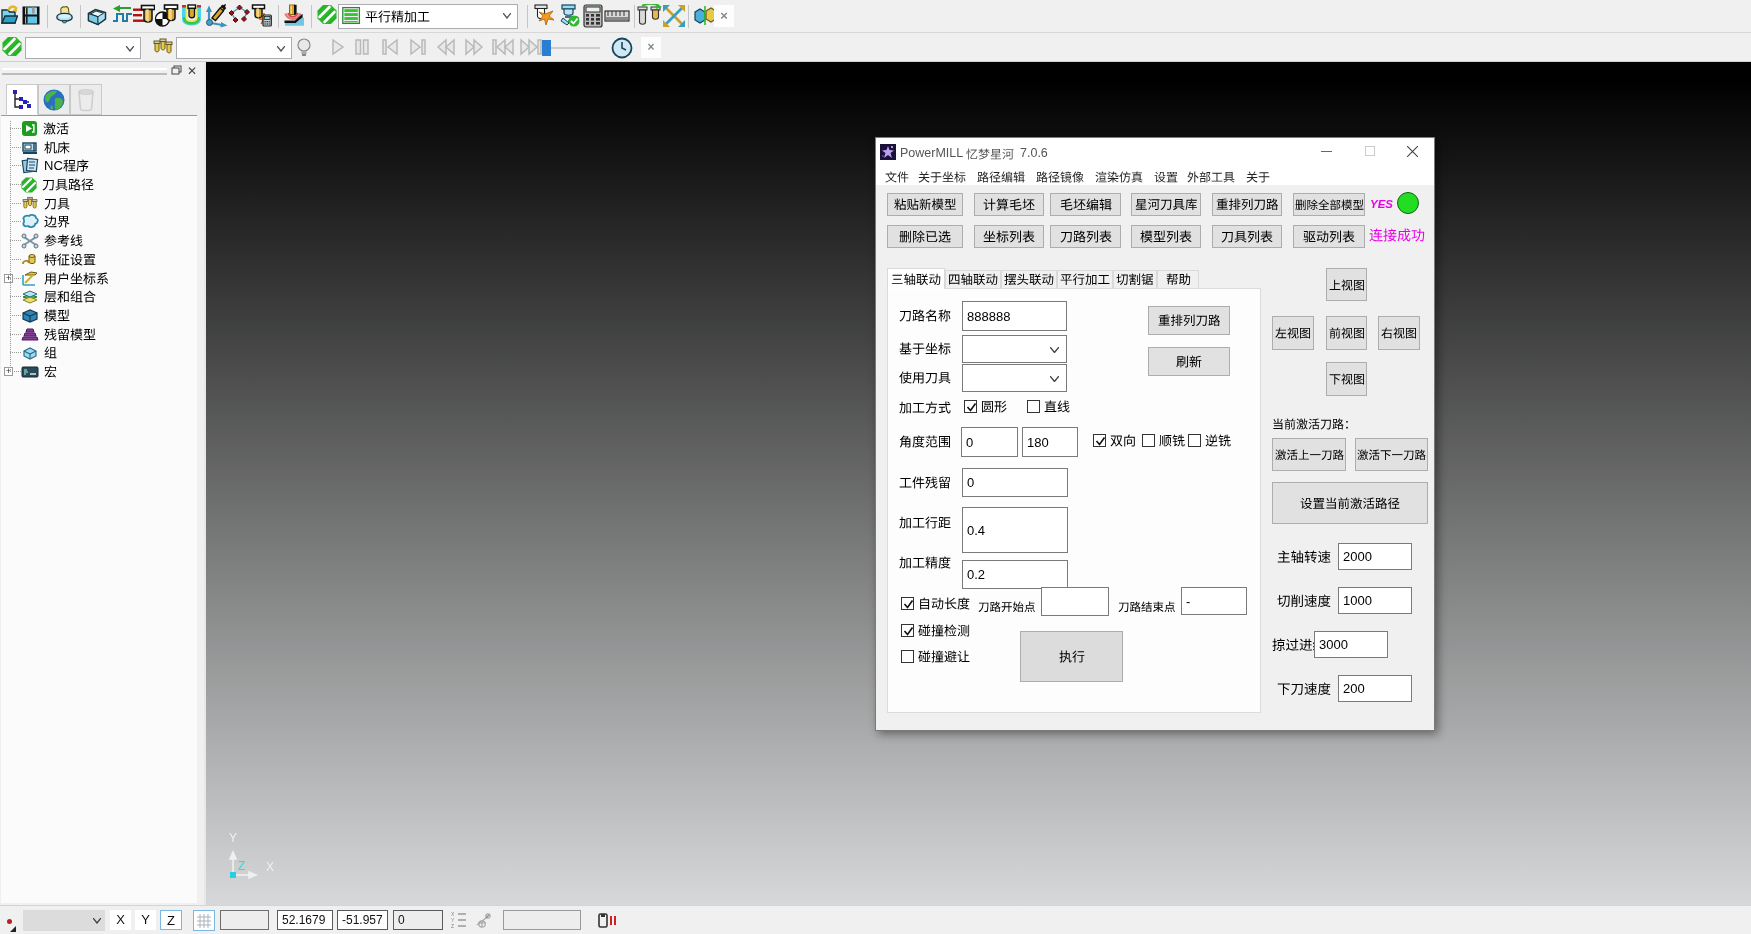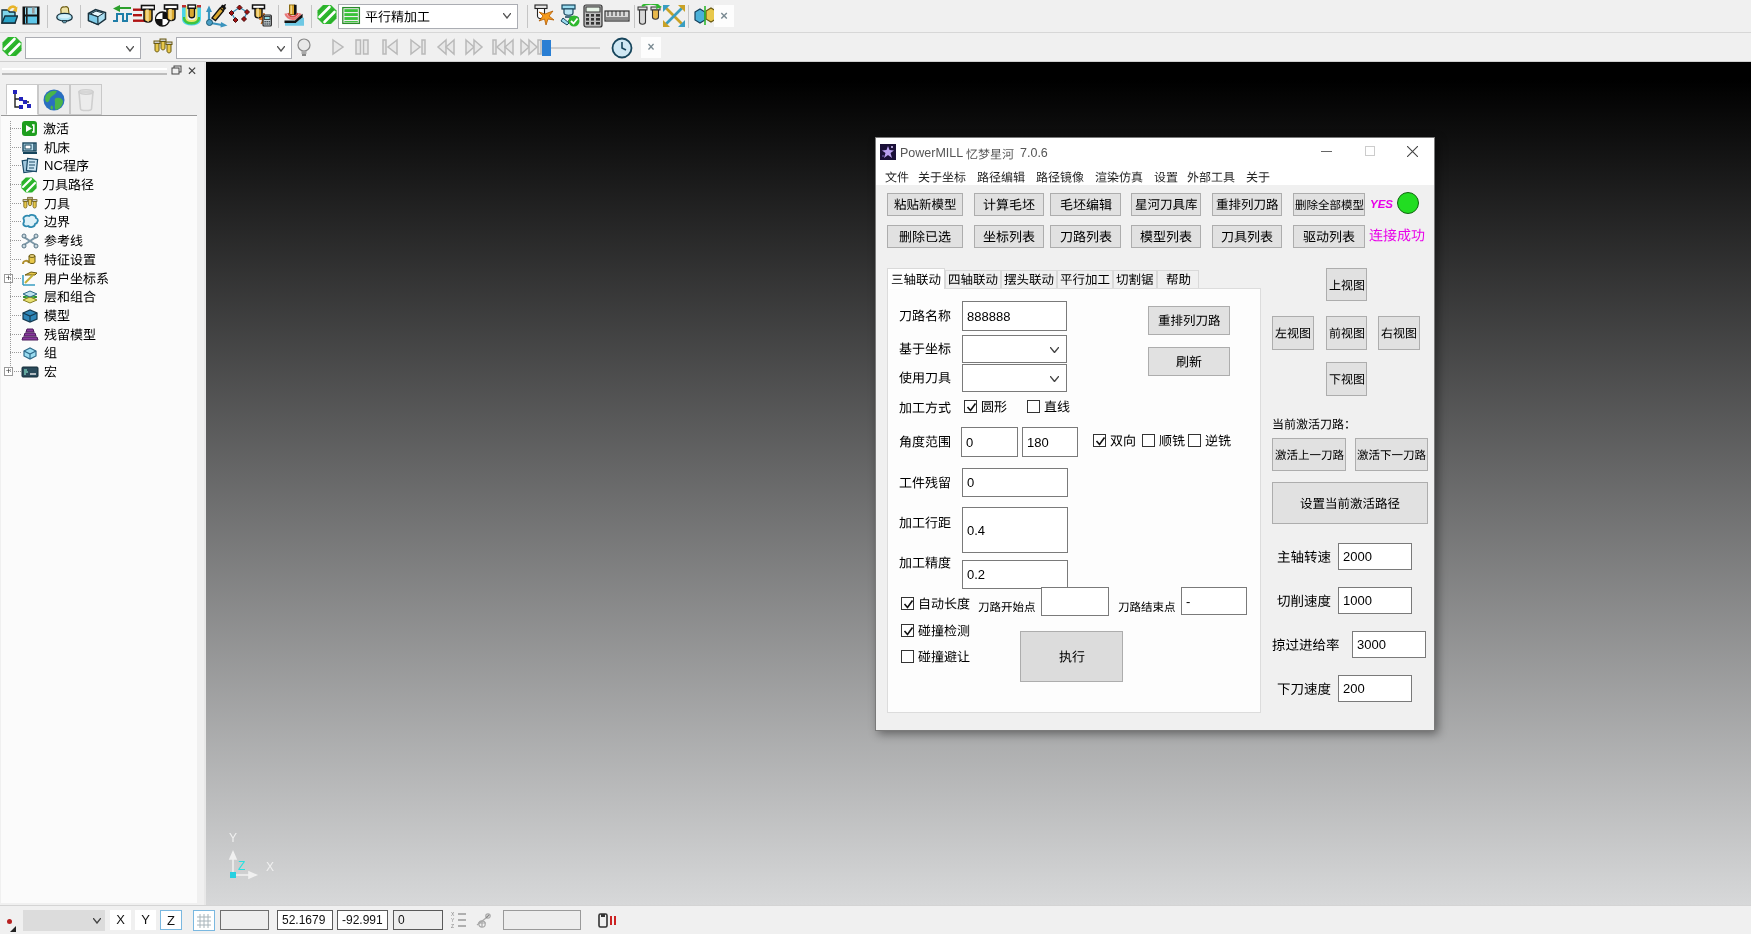--- a/index.html
+++ b/index.html
@@ -749,21 +749,21 @@
     <div class="sbtn" style="left:110px;width:21px;background:#fff">X</div>
     <div class="sbtn" style="left:135px;width:21px;background:#fff">Y</div>
     <div class="sbtn" style="left:160px;width:22px;border:1px solid #7ab8e0;background:#fff">Z</div>
     <div class="abs" style="left:193px;top:4px;width:22px;height:21px;border:1px solid #7ab8e0;background:#fff;padding:2px"><svg width="16" height="16" viewBox="0 0 16 16">
         <g stroke="#a8b4ba" stroke-width="1">
           <path d="M1 4 L15 4 M1 8 L15 8 M1 12 L15 12 M4 1 L4 15 M8 1 L8 15 M12 1 L12 15"></path>
         </g>
       </svg></div>
     <div class="sfield" style="left:220px;width:49px;background:#ededed"></div>
     <div class="sfield" style="left:277px;width:56px;background:#fff;border-color:#5a5a5a">52.1679</div>
-    <div class="sfield" style="left:337px;width:51px;background:#fff;border-color:#5a5a5a">-92.991</div>
+    <div class="sfield" style="left:337px;width:51px;background:#fff;border-color:#5a5a5a">-51.957</div>
     <div class="sfield" style="left:393px;width:50px;background:#ededed;border-color:#5a5a5a">0</div>
     <div class="abs" style="left:450px;top:5px"><svg width="18" height="18" viewBox="0 0 18 18">
         <g fill="#888" font-size="5" font-family="Liberation Sans">
           <text x="1" y="5">X</text>
           <text x="1" y="11">Y</text>
           <text x="1" y="17">Z</text>
         </g>
         <g stroke="#999" stroke-width="1.4">
           <path d="M8 3 L16 3 M8 9 L16 9 M8 15 L16 15"></path>
         </g>
@@ -1258,20 +1258,20 @@
         <use href="#g5ea6" x="3000"></use>
       </svg></span>
     <div class="inp" style="left:462px;top:449px;width:74px;height:27px">1000</div>
     <span class="abs" style="left:396px;top:499px"><svg width="67.5" height="13.5" viewBox="0 0 5000 1000" fill="#000">
         <use href="#g63a0" x="0"></use>
         <use href="#g8fc7" x="1000"></use>
         <use href="#g8fdb" x="2000"></use>
         <use href="#g7ed9" x="3000"></use>
         <use href="#g7387" x="4000"></use>
       </svg></span>
-    <div class="inp" style="left:476px;top:493px;width:74px;height:27px">3000</div>
+    <div class="inp" style="left:438px;top:493px;width:74px;height:27px">3000</div>
     <span class="abs" style="left:401px;top:543px"><svg width="54.0" height="13.5" viewBox="0 0 4000 1000" fill="#000">
         <use href="#g4e0b" x="0"></use>
         <use href="#g5200" x="1000"></use>
         <use href="#g901f" x="2000"></use>
         <use href="#g5ea6" x="3000"></use>
       </svg></span>
     <div class="inp" style="left:462px;top:537px;width:74px;height:27px">200</div>
   </div>
 </body></html>

